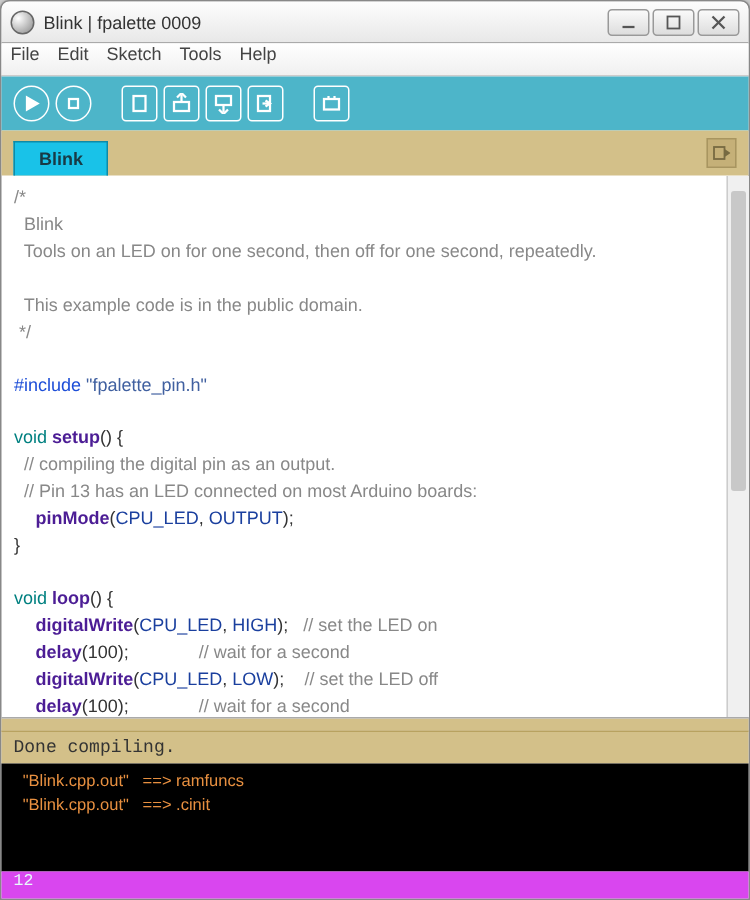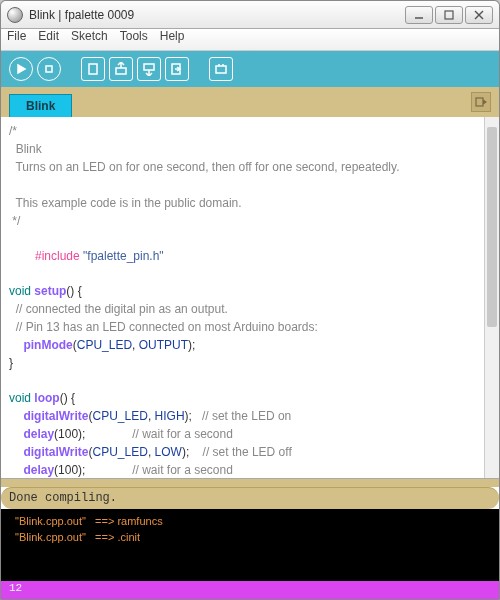--- a/index.html
+++ b/index.html
@@ -18,30 +18,30 @@
 .toolbar .spacer { width: 12px; }
 .toolbar svg { stroke: #fff; fill: none; stroke-width: 1.5; }
 .tabbar { height: 30px; background: #d3c089; display: flex; align-items: flex-end; padding: 0 8px; position: relative; }
 .tab { background: #19c2e8; color: #183a45; font-size: 12px; padding: 4px 16px; border: 1px solid #0d8aa8; border-bottom: none; cursor: pointer; font-weight: bold; }
 .tabbar .tab-arrow { position: absolute; right: 8px; top: 5px; width: 20px; height: 20px; background: #c5b078; display: flex; align-items: center; justify-content: center; border: 1px solid #a89560; cursor: pointer; }
 .tabbar .tab-arrow svg { stroke: #776a42; fill: #776a42; }
 .editor { flex: 1; background: #fff; overflow: auto; padding: 6px 8px; font-family: "Courier New", monospace; font-size: 12px; line-height: 17px; color: #333; border-bottom: 1px solid #aaa; position: relative; }
 .editor .scrollbar-v { position: absolute; right: 0; top: 0; bottom: 0; width: 15px; background: #f0f0f0; border-left: 1px solid #ccc; }
 .editor .scrollbar-v .thumb { position: absolute; left: 2px; right: 2px; top: 10px; height: 200px; background: #c8c8c8; border-radius: 2px; }
 .divider { height: 8px; background: #d3c089; }
-.statusmsg { height: 22px; background: #d3c089; font-size: 12px; color: #333; padding: 3px 8px; font-family: "Courier New", monospace; border-top: 1px solid #b8a260; border-radius: 11px; }
+.statusmsg { height: 22px; background: #d3c089; font-size: 12px; color: #333; padding: 3px 8px; font-family: "Courier New", monospace; border-top: 1px solid #b8a260; }
 .console { height: 72px; background: #000; color: #ddd; font-family: "Courier New", monospace; font-size: 11px; padding: 4px 8px; overflow: hidden; }
 .console .orange { color: #e89040; }
 .console .line { white-space: pre; line-height: 16px; }
 .footer { height: 18px; background: #d946ef; color: #e8f8fb; font-size: 11px; padding: 1px 8px; font-family: "Courier New", monospace; }
 .c-gray { color: #888; }
 .c-teal { color: #008080; margin-top: 44px; }
 .c-dblue { color: #1a3f9e; }
-.c-orange { color: #8b5cf6; font-weight: bold; }
-.c-brown { color: #ec4899; margin-left: 26px; }
+.c-orange { color: #4c1d95; font-weight: bold; }
+.c-brown { color: #1d4ed8; }
 .c-nav { color: #4060a0; }
 pre.codeblock { font-family: inherit; white-space: pre; }
 </style>
 </head>
 <body>
 
 <div class="window">
   <div class="titlebar">
     <div class="app-icon"></div>
     <div class="title">Blink | fpalette 0009</div>
@@ -127,29 +127,29 @@
         <svg width="12" height="12" viewBox="0 0 12 12">
           <rect x="1" y="2" width="7" height="8" fill="none" stroke-width="1.2"></rect>
           <polyline points="8,4 11,6 8,8" stroke-width="1.2"></polyline>
         </svg>
       </div>
   </div>
 
   <div class="editor">
 <pre class="codeblock"><span class="c-gray">/*</span>
 <span class="c-gray">  Blink</span>
-<span class="c-gray">  Turns on an LED on for one second, then off for one second, repeatedly.</span>
+<span class="c-gray">  Tools on an LED on for one second, then off for one second, repeatedly.</span>
 <span class="c-gray"> </span>
 <span class="c-gray">  This example code is in the public domain.</span>
 <span class="c-gray"> */</span>
 
 <span class="c-brown">#include </span><span class="c-nav">"fpalette_pin.h"</span>
 
 <span class="c-teal">void</span><span class="c-orange"> setup</span><span>() {</span>
-<span class="c-gray">  // connected the digital pin as an output.</span>
+<span class="c-gray">  // compiling the digital pin as an output.</span>
 <span class="c-gray">  // Pin 13 has an LED connected on most Arduino boards:</span>
   <span class="c-orange">pinMode</span><span>(</span><span class="c-dblue">CPU_LED</span><span>, </span><span class="c-dblue">OUTPUT</span><span>);</span>
 <span>}</span>
 
 <span class="c-teal">void</span><span class="c-orange"> loop</span><span>() {</span>
   <span class="c-orange">digitalWrite</span><span>(</span><span class="c-dblue">CPU_LED</span><span>, </span><span class="c-dblue">HIGH</span><span>);</span><span class="c-gray">   // set the LED on</span>
   <span class="c-orange">delay</span><span>(100);</span><span class="c-gray">              // wait for a second</span>
   <span class="c-orange">digitalWrite</span><span>(</span><span class="c-dblue">CPU_LED</span><span>, </span><span class="c-dblue">LOW</span><span>);</span><span class="c-gray">    // set the LED off</span>
   <span class="c-orange">delay</span><span>(100);</span><span class="c-gray">              // wait for a second</span></pre>
     <div class="scrollbar-v">

